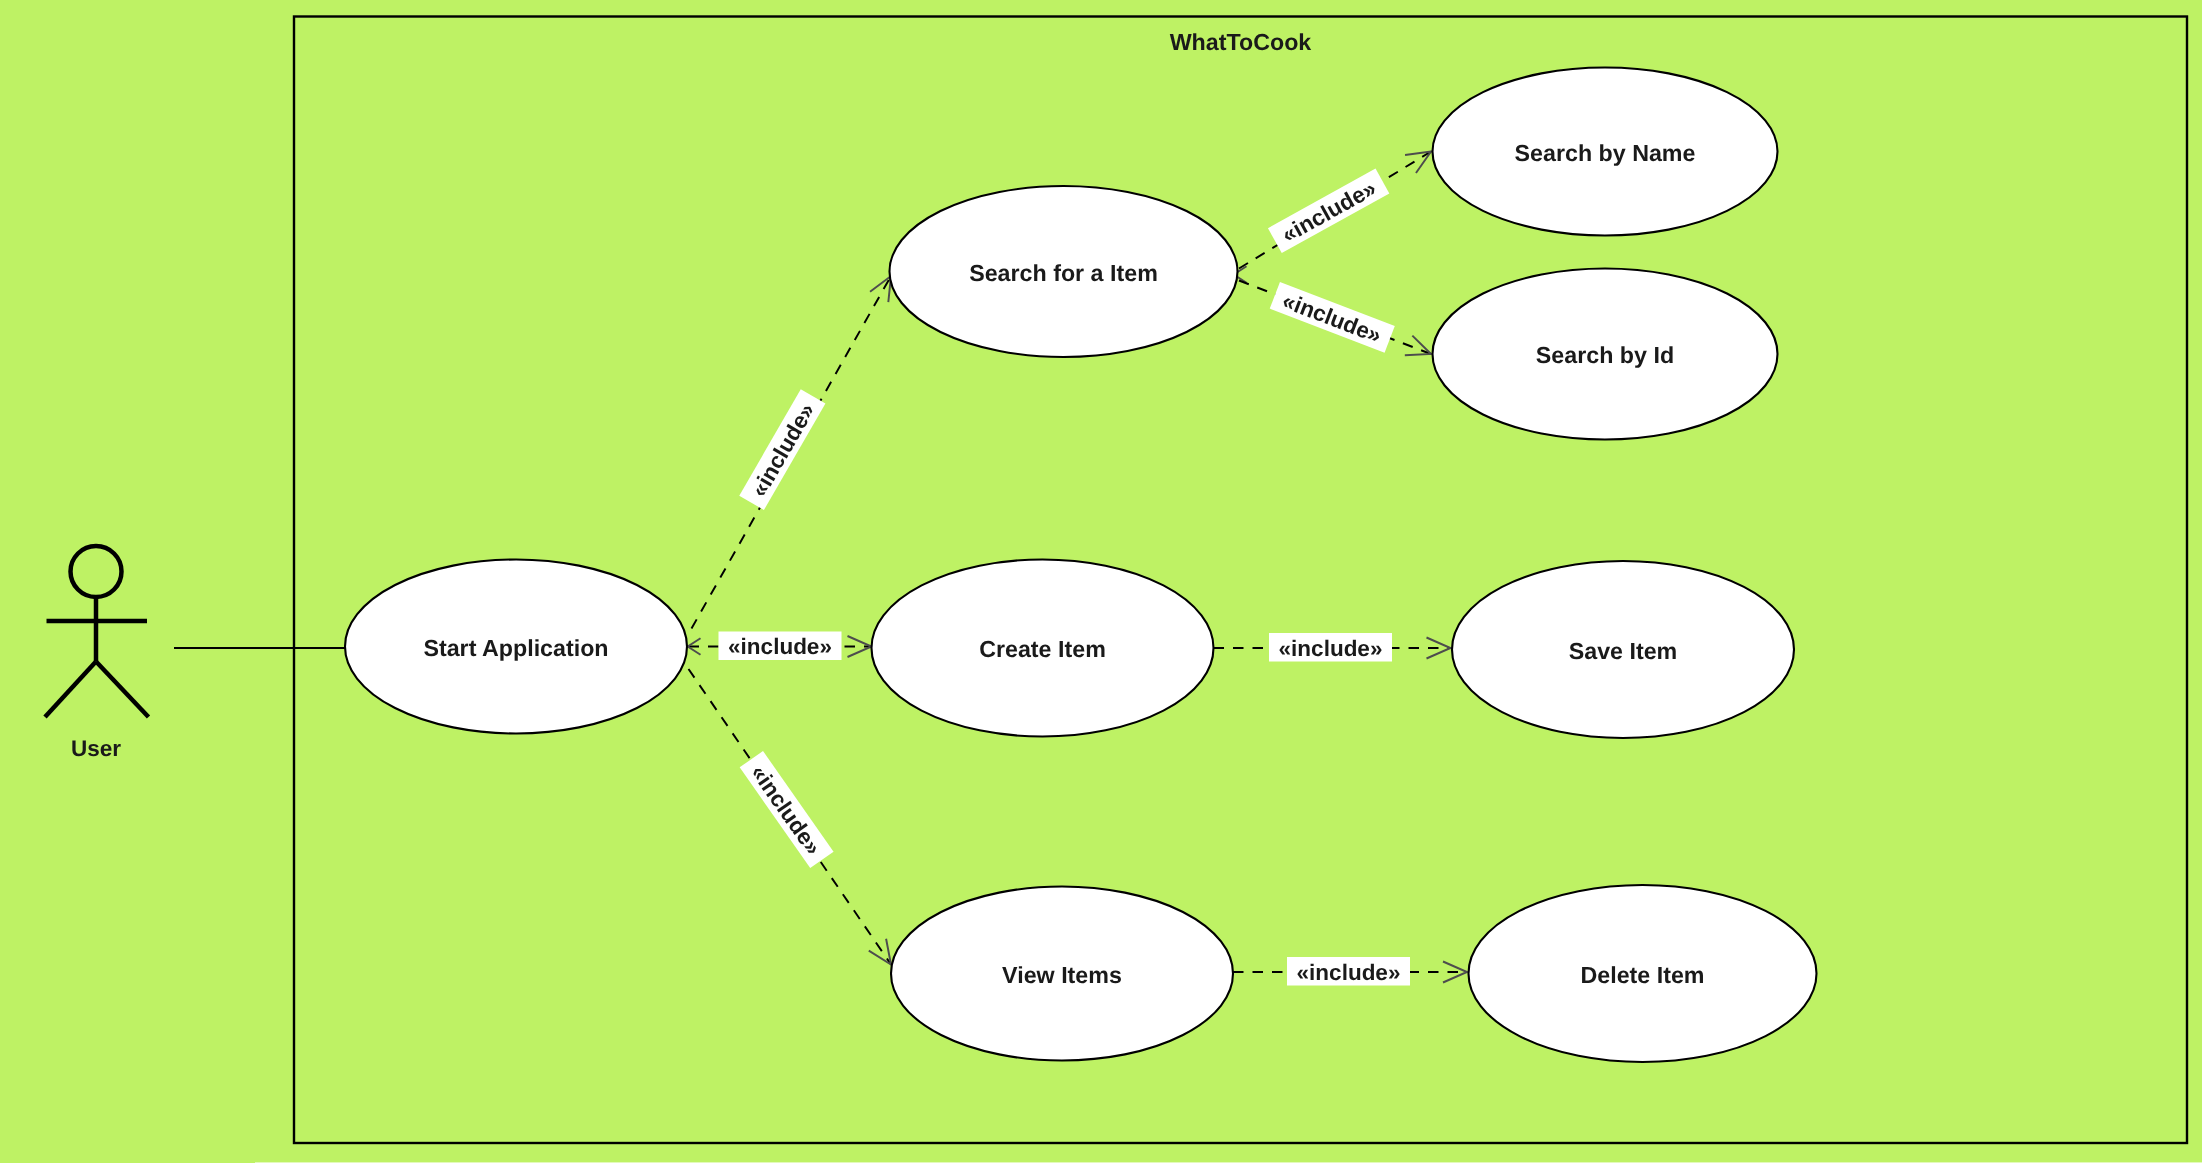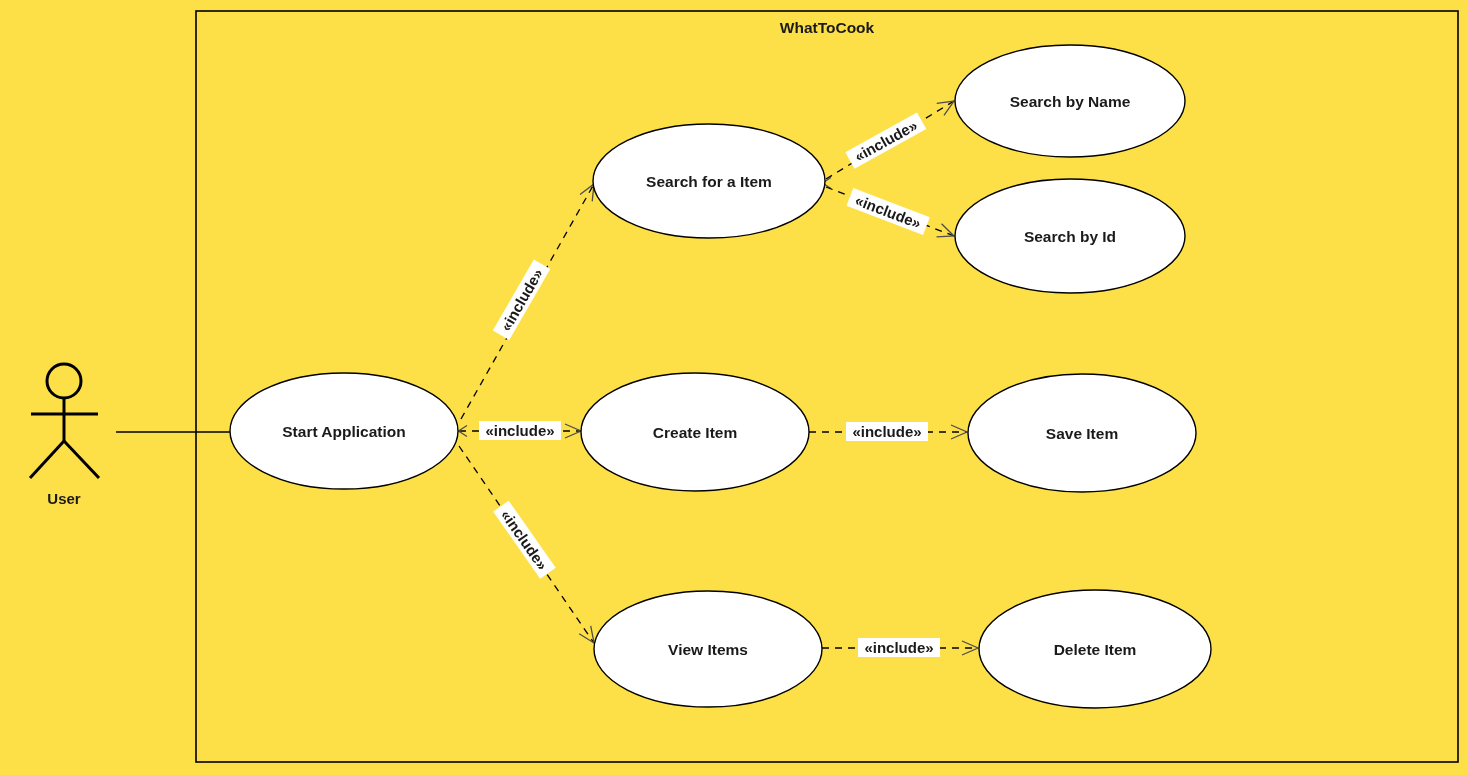--- a/index.html
+++ b/index.html
@@ -1,20 +1,20 @@
 <!DOCTYPE html>
 <html><head>
 <meta charset="utf-8">
 <style>
   html, body { margin: 0; padding: 0; background: #ffffff; }
   .canvas {
     position: relative;
     width: 1468px;
     height: 775px;
-    background: #fde047;
+    background: #bef264;
     font-family: "Liberation Sans", sans-serif;
     overflow: hidden;
   }
   svg text {
     font-family: "Liberation Sans", sans-serif;
     font-weight: bold;
     fill: #1a1a1a;
   }
   .title-text   { font-size: 15.5px; text-anchor: middle; }
   .node-label   { font-size: 15.5px; text-anchor: middle; }

